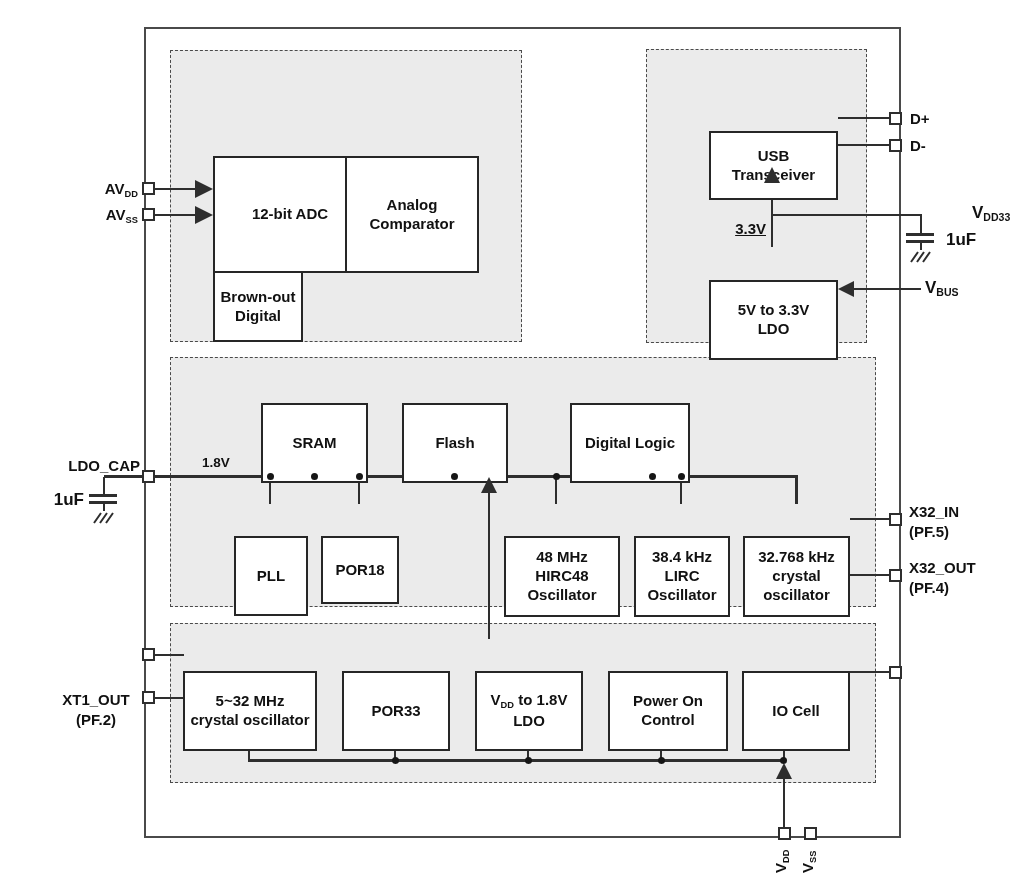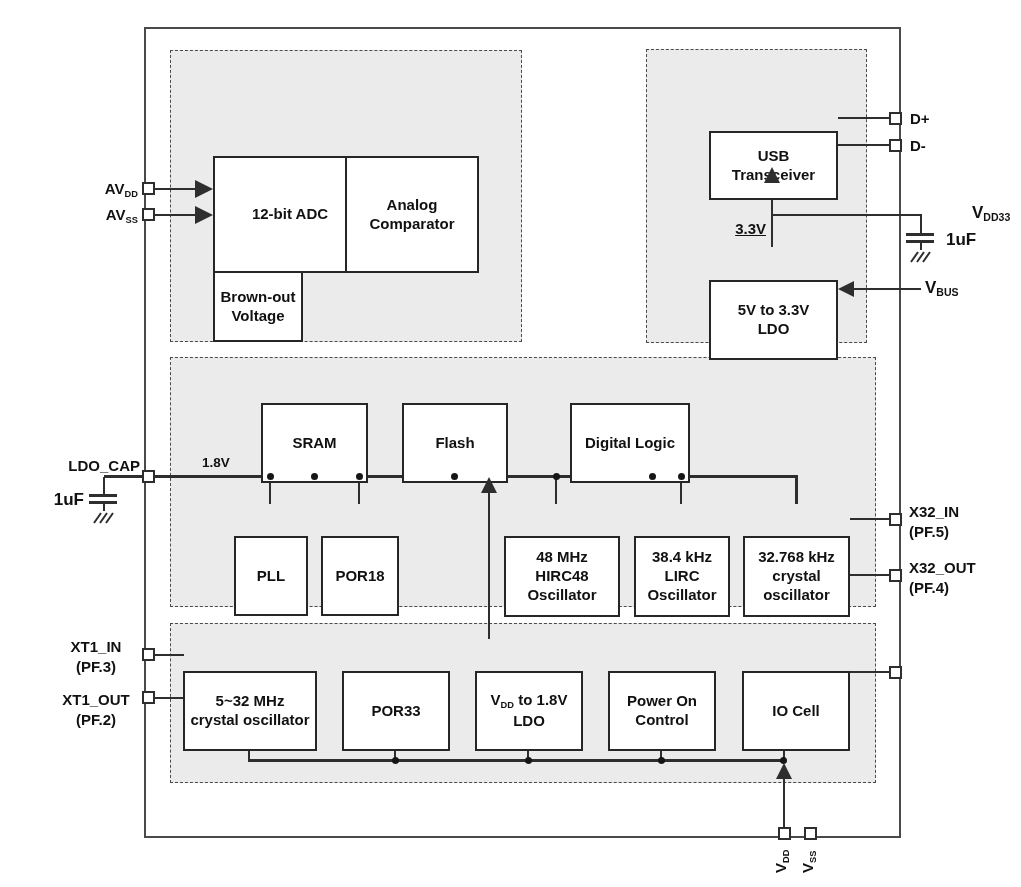--- a/index.html
+++ b/index.html
@@ -118,71 +118,69 @@
   <div class="dot" style="left:678px; top:473px;"></div>
   <div class="dot" style="left:392px; top:757px;"></div>
   <div class="dot" style="left:525px; top:757px;"></div>
   <div class="dot" style="left:658px; top:757px;"></div>
   <div class="dot" style="left:780px; top:757px;"></div>
 
   <div class="box" style="left:213px; top:123px; width:154px; height:117px;"><span>12-bit ADC</span></div>
   <div class="box" style="left:345px; top:123px; width:134px; height:117px;"><span>Analog
 Comparator</span></div>
   <div class="box" style="left:213px; top:238px; width:90px;  height:71px;"><span>Brown-out
-Voltage</span></div>
+Digital</span></div>
 
   <div class="box" style="left:709px; top:98px;  width:129px; height:69px;"><span>USB
 Transceiver</span></div>
   <div class="box" style="left:709px; top:247px; width:129px; height:80px;"><span>5V to 3.3V
 LDO</span></div>
 
   <div class="box" style="left:261px; top:370px; width:107px; height:80px;"><span>SRAM</span></div>
   <div class="box" style="left:402px; top:370px; width:106px; height:80px;"><span>Flash</span></div>
   <div class="box" style="left:570px; top:370px; width:120px; height:80px;"><span>Digital Logic</span></div>
   <div class="box" style="left:234px; top:503px; width:74px;  height:80px;"><span>PLL</span></div>
-  <div class="box" style="left:321px; top:503px; width:78px;  height:80px;"><span>POR18</span></div>
+  <div class="box" style="left:321px; top:503px; width:78px;  height:68px;"><span>POR18</span></div>
   <div class="box" style="left:504px; top:503px; width:116px; height:81px;"><span>48 MHz
 HIRC48
 Oscillator</span></div>
   <div class="box" style="left:634px; top:503px; width:96px;  height:81px;"><span>38.4 kHz
 LIRC
 Oscillator</span></div>
   <div class="box" style="left:743px; top:503px; width:107px; height:81px;"><span>32.768 kHz
 crystal
 oscillator</span></div>
 
   <div class="box" style="left:183px; top:638px; width:134px; height:80px;"><span>5~32 MHz
 crystal oscillator</span></div>
   <div class="box" style="left:342px; top:638px; width:108px; height:80px;"><span>POR33</span></div>
   <div class="box" style="left:475px; top:638px; width:108px; height:80px;">
     <div><span>V</span><sub class="sb">DD</sub><span> to 1.8V</span><br><span>LDO</span></div>
   </div>
-  <div class="box" style="left:608px; top:638px; width:108px; height:80px;"><span>Power On
+  <div class="box" style="left:608px; top:638px; width:120px; height:80px;"><span>Power On
 Control</span></div>
   <div class="box" style="left:742px; top:638px; width:108px; height:80px;"><span>IO Cell</span></div>
 
   <div class="pin" style="left:142px; top:182px;"></div>
   <div class="pin" style="left:142px; top:208px;"></div>
   <div class="pin" style="left:142px; top:470px;"></div>
   <div class="pin" style="left:142px; top:648px;"></div>
   <div class="pin" style="left:142px; top:691px;"></div>
   <div class="pin" style="left:889px; top:112px;"></div>
   <div class="pin" style="left:889px; top:139px;"></div>
   <div class="pin" style="left:889px; top:513px;"></div>
   <div class="pin" style="left:889px; top:569px;"></div>
   <div class="pin" style="left:889px; top:666px;"></div>
   <div class="pin" style="left:778px; top:827px;"></div>
   <div class="pin" style="left:804px; top:827px;"></div>
 
   <div class="lbl r" style="left:54px; top:179px; width:84px;"><span>AV</span><sub class="sb">DD</sub></div>
   <div class="lbl r" style="left:54px; top:205px; width:84px;"><span>AV</span><sub class="sb">SS</sub></div>
   <div class="lbl r" style="left:46px; top:456px; width:94px;">LDO_CAP</div>
   <div class="lbl r big" style="left:40px; top:489px; width:44px;">1uF</div>
-  <div class="lbl c" style="left:48px; top:637px; width:96px;">XT1_IN
-(PF.3)</div>
   <div class="lbl c" style="left:42px; top:690px; width:108px;">XT1_OUT
 (PF.2)</div>
 
   <div class="lbl" style="left:202px; top:454px; font-size:13.5px;">1.8V</div>
   <div class="lbl r" style="left:722px; top:219px; width:44px;text-decoration:underline;">3.3V</div>
 
   <div class="lbl" style="left:910px; top:109px;">D+</div>
   <div class="lbl" style="left:910px; top:136px;">D-</div>
   <div class="lbl big" style="left:929px; top:202px;margin-left:43px;"><span>V</span><sub class="sb">DD33</sub></div>
   <div class="lbl big" style="left:946px; top:229px;">1uF</div>

